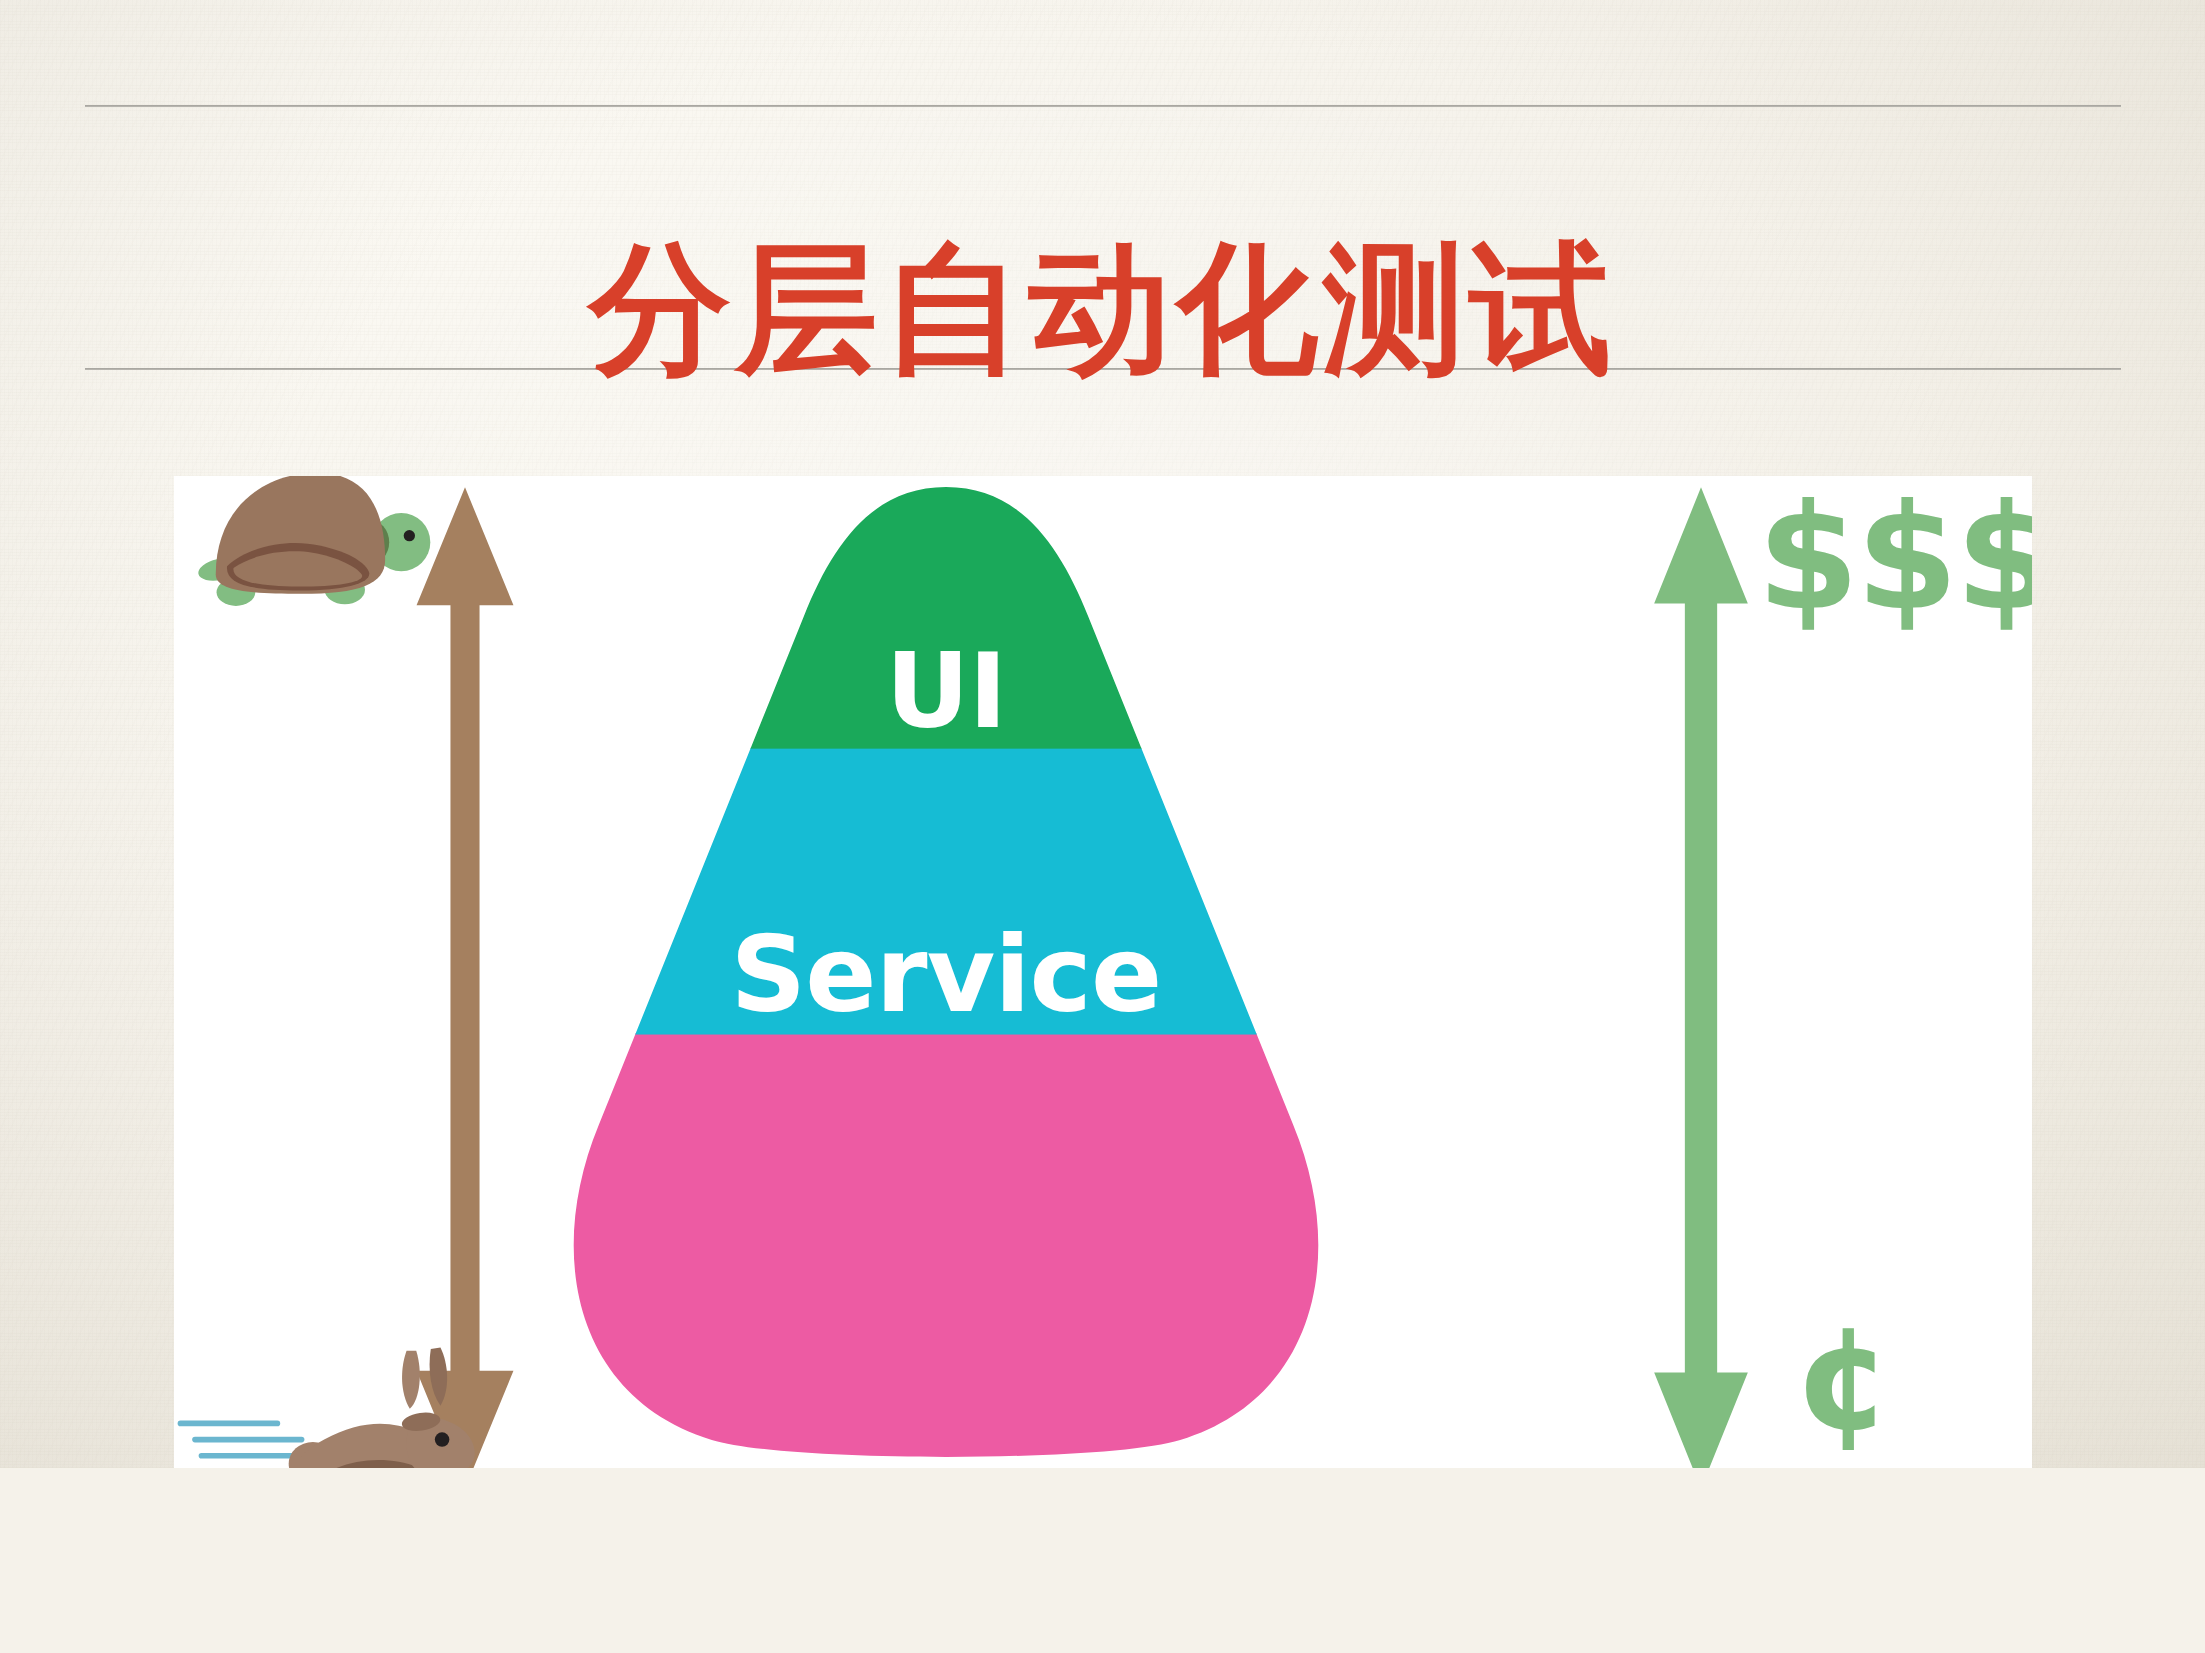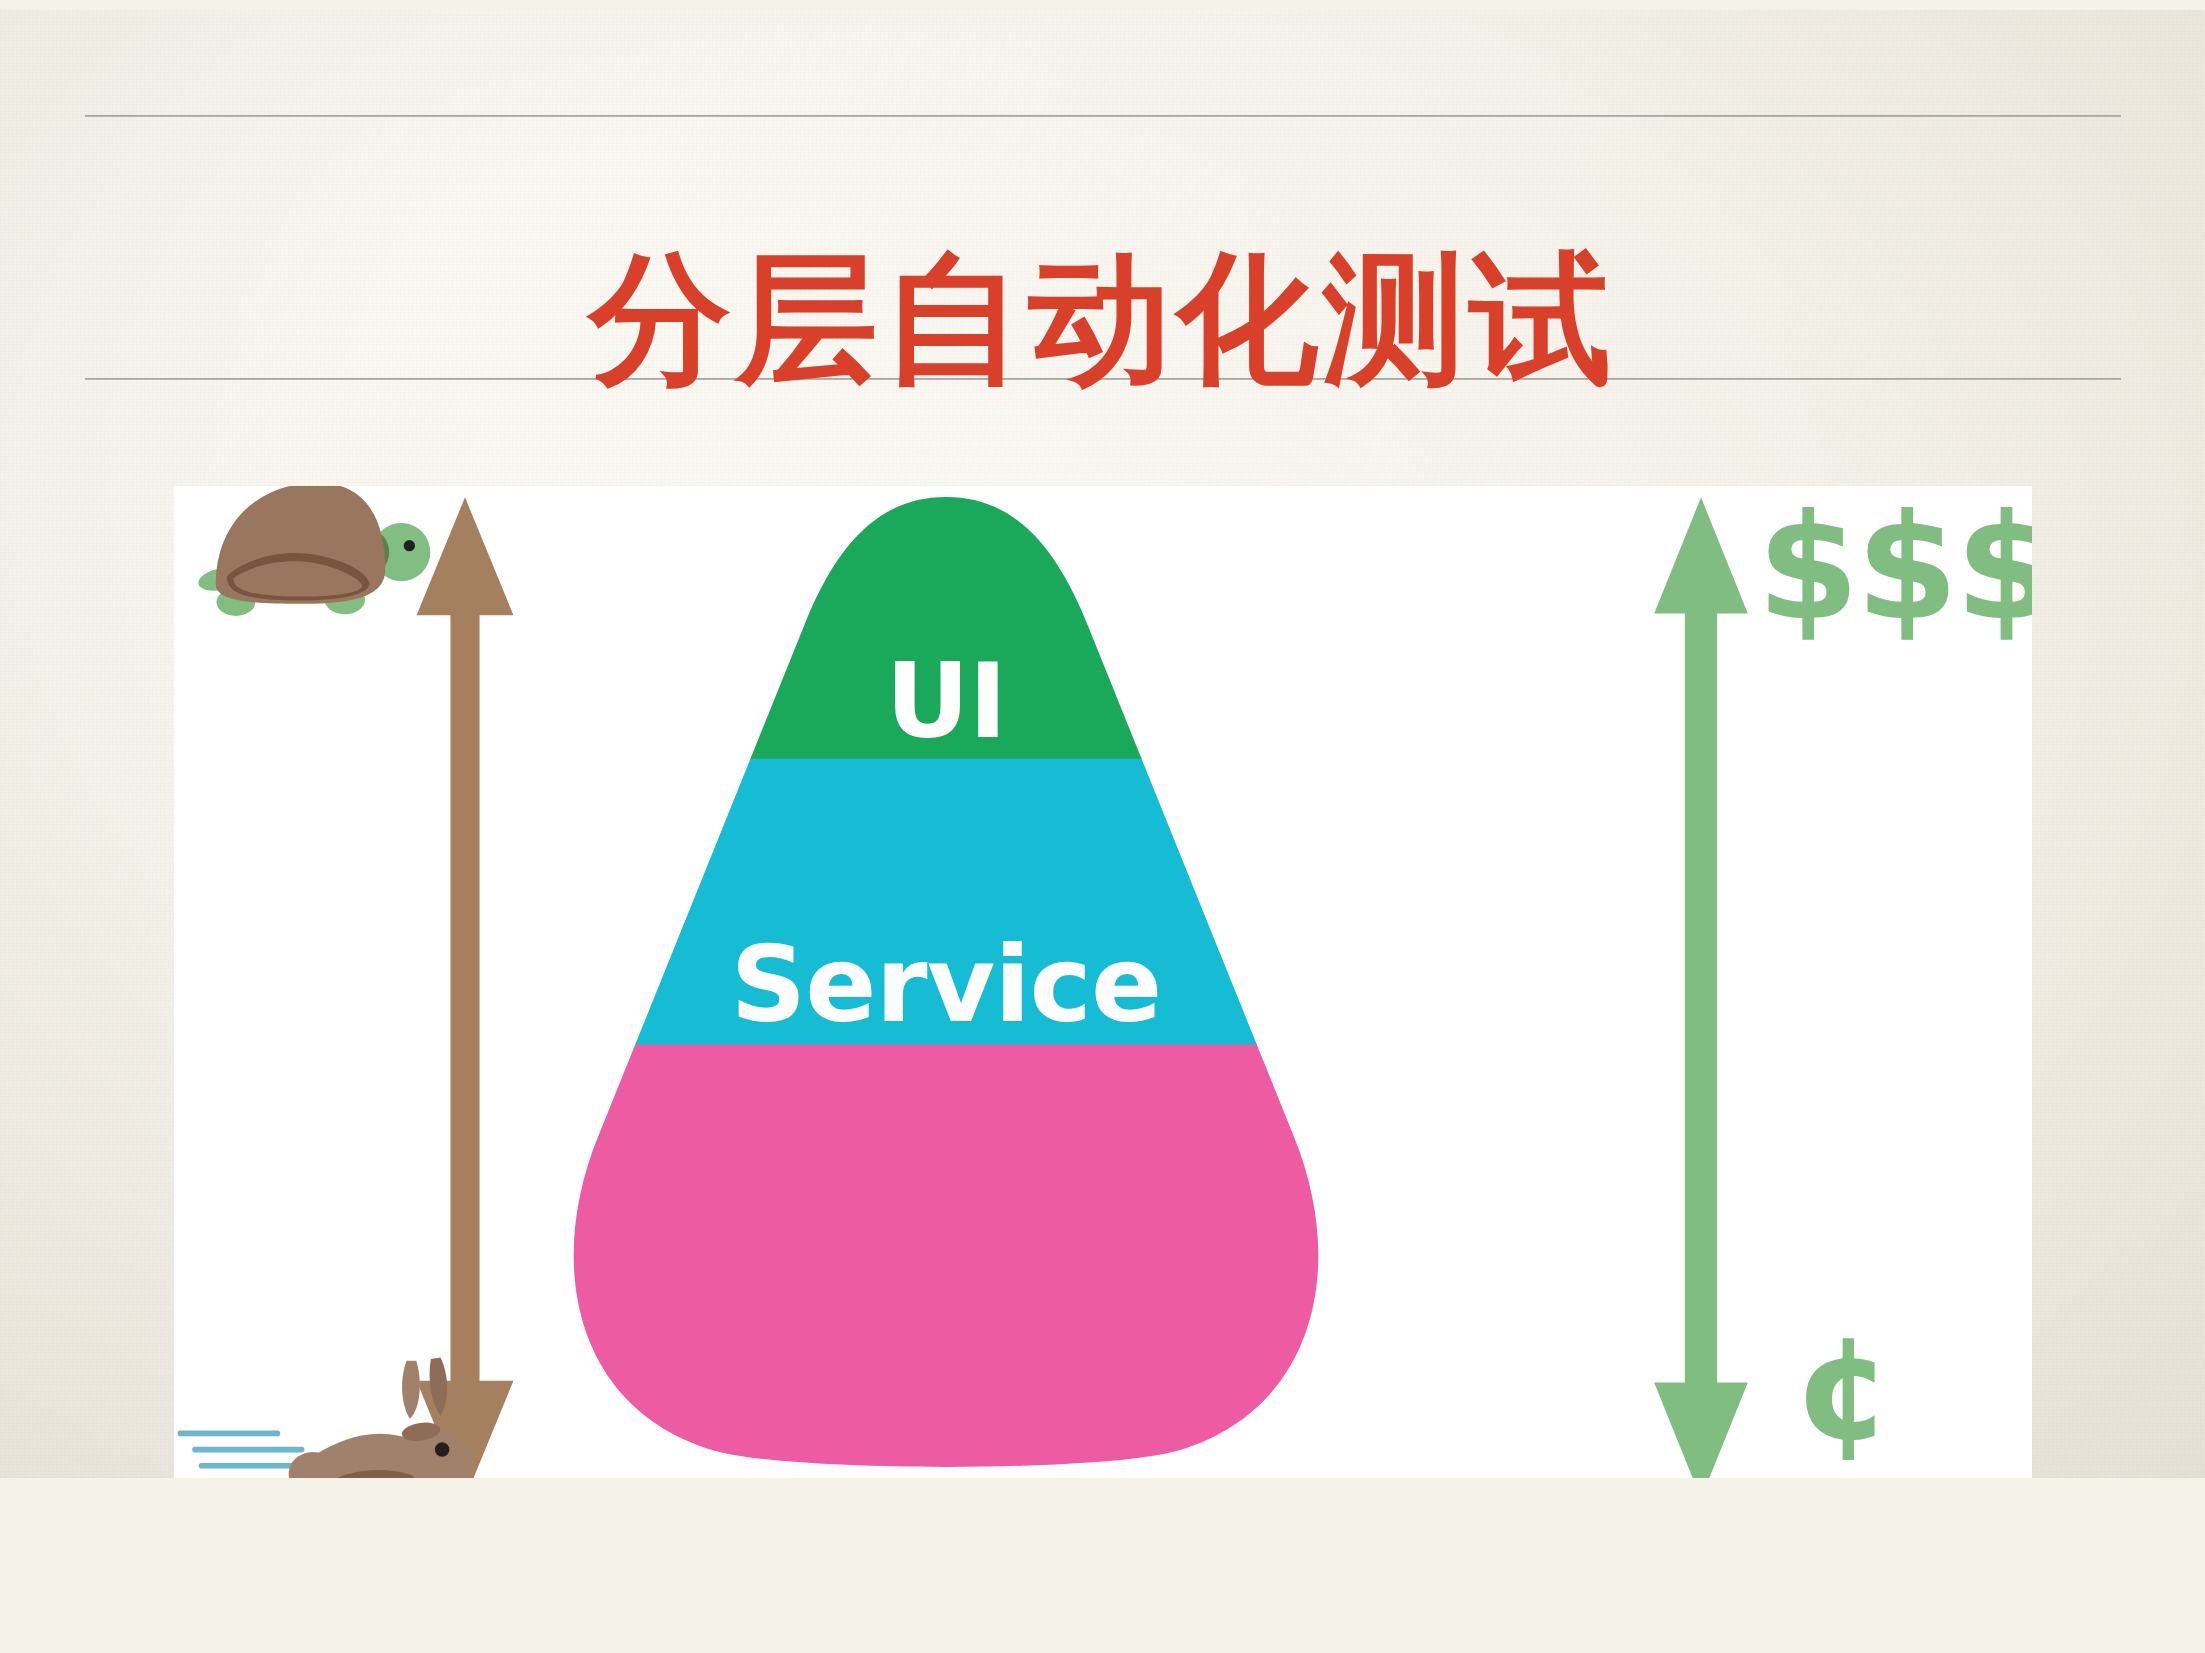--- a/index.html
+++ b/index.html
@@ -14,21 +14,20 @@
     background: #f5f2ea;
   }
 
   #slide {
     position: relative;
     width: 2205px;
     height: 1468px;
     background:
       radial-gradient(ellipse at 18% 12%, #fbf9f3 0%, #f6f3ec 42%, #efebe1 100%);
     overflow: hidden;
-    margin-top: 10px;
   }
 
   
   #slide::before {
     content: "";
     position: absolute;
     inset: 0;
     pointer-events: none;
     opacity: 0.5;
     background-image:

